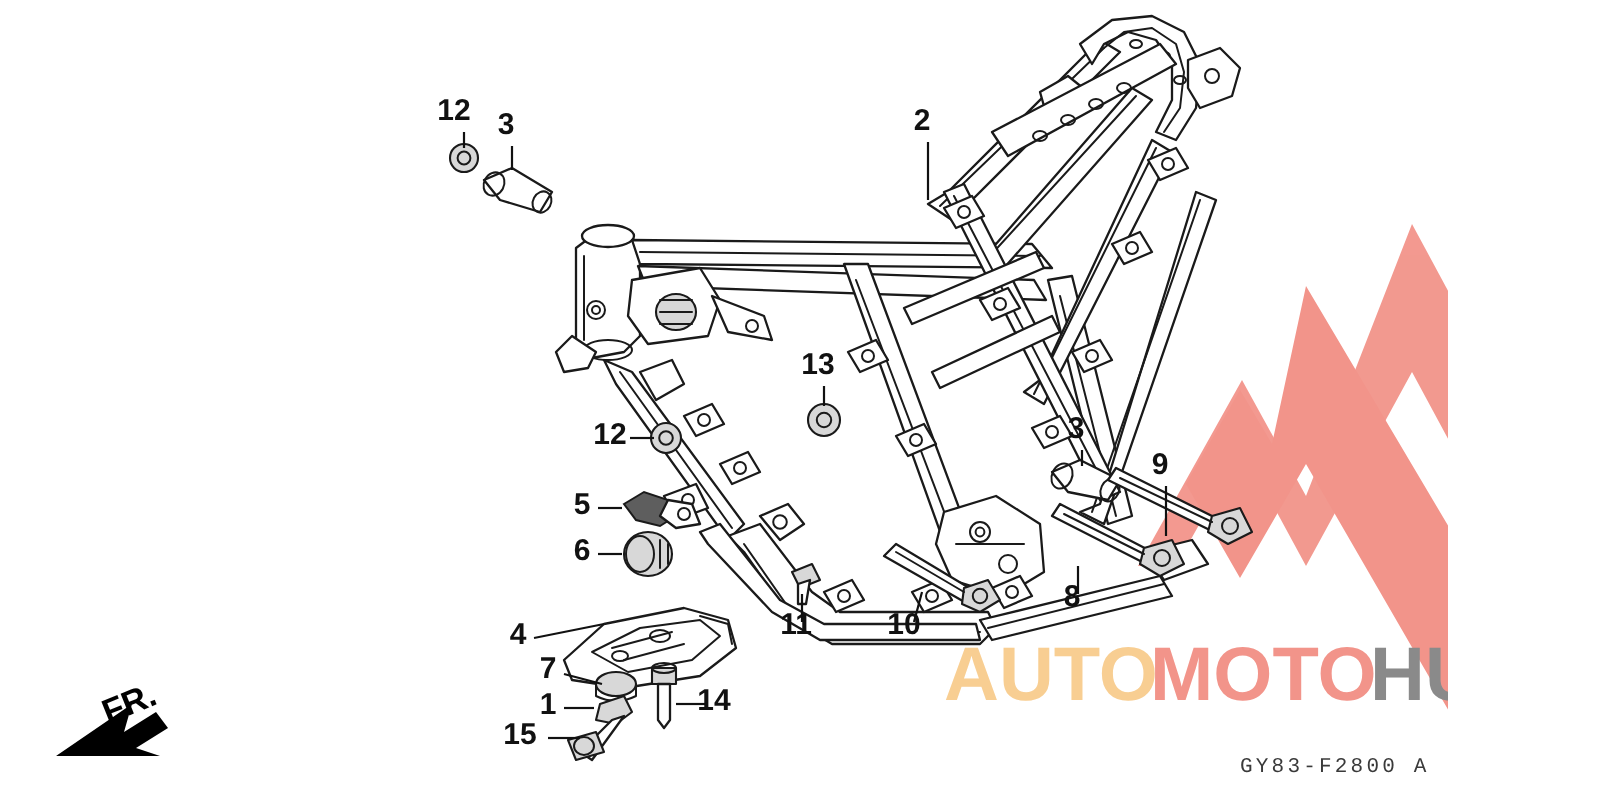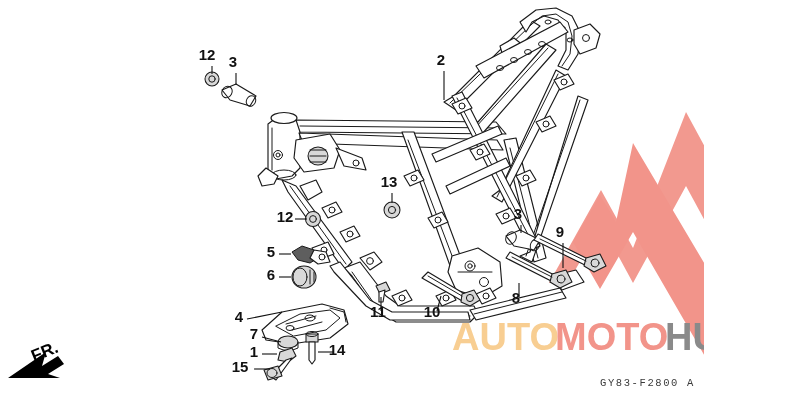--- a/index.html
+++ b/index.html
@@ -9,20 +9,21 @@
   }
   body {
     font-family: "Liberation Sans", sans-serif;
   }
   #page {
     position: relative;
     width: 704px;
     height: 400px;
     background: #ffffff;
     overflow: hidden;
+    margin-left: 20px;
   }
   #diagram-svg {
     position: absolute;
     left: 0;
     top: 0;
     width: 800px;
     height: 400px;
   }
   .callout-num {
     font-family: "Liberation Sans", sans-serif;

